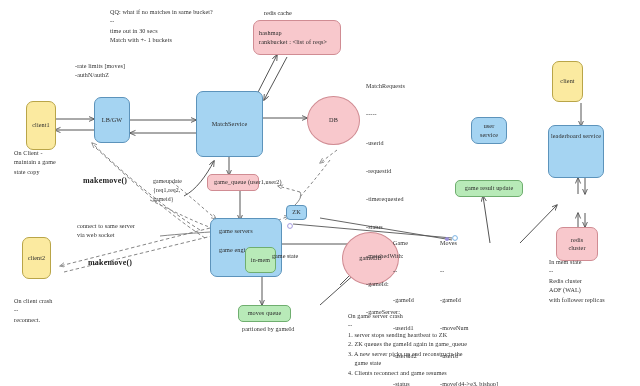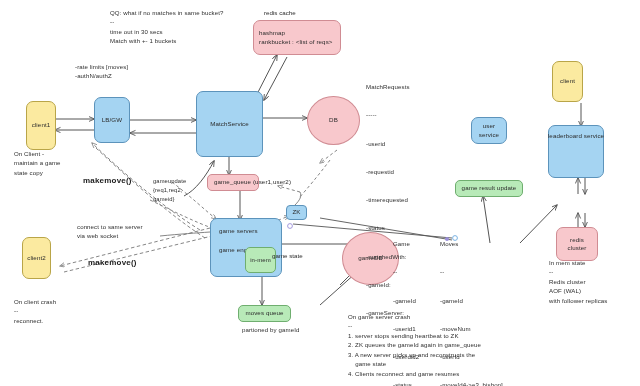--- a/index.html
+++ b/index.html
@@ -5,21 +5,21 @@
   html, body {
     margin: 0;
     padding: 0;
     background: #ffffff;
   }
   #canvas {
     position: relative;
     width: 640px;
     height: 386px;
     background: #ffffff;
-    font-family: Liberation Sans, sans-serif;
+    font-family: Liberation Serif, serif;
     overflow: hidden;
   }
   svg.layer {
     position: absolute;
     left: 0; top: 0;
     width: 640px;
     height: 386px;
     pointer-events: none;
   }
   .node {

